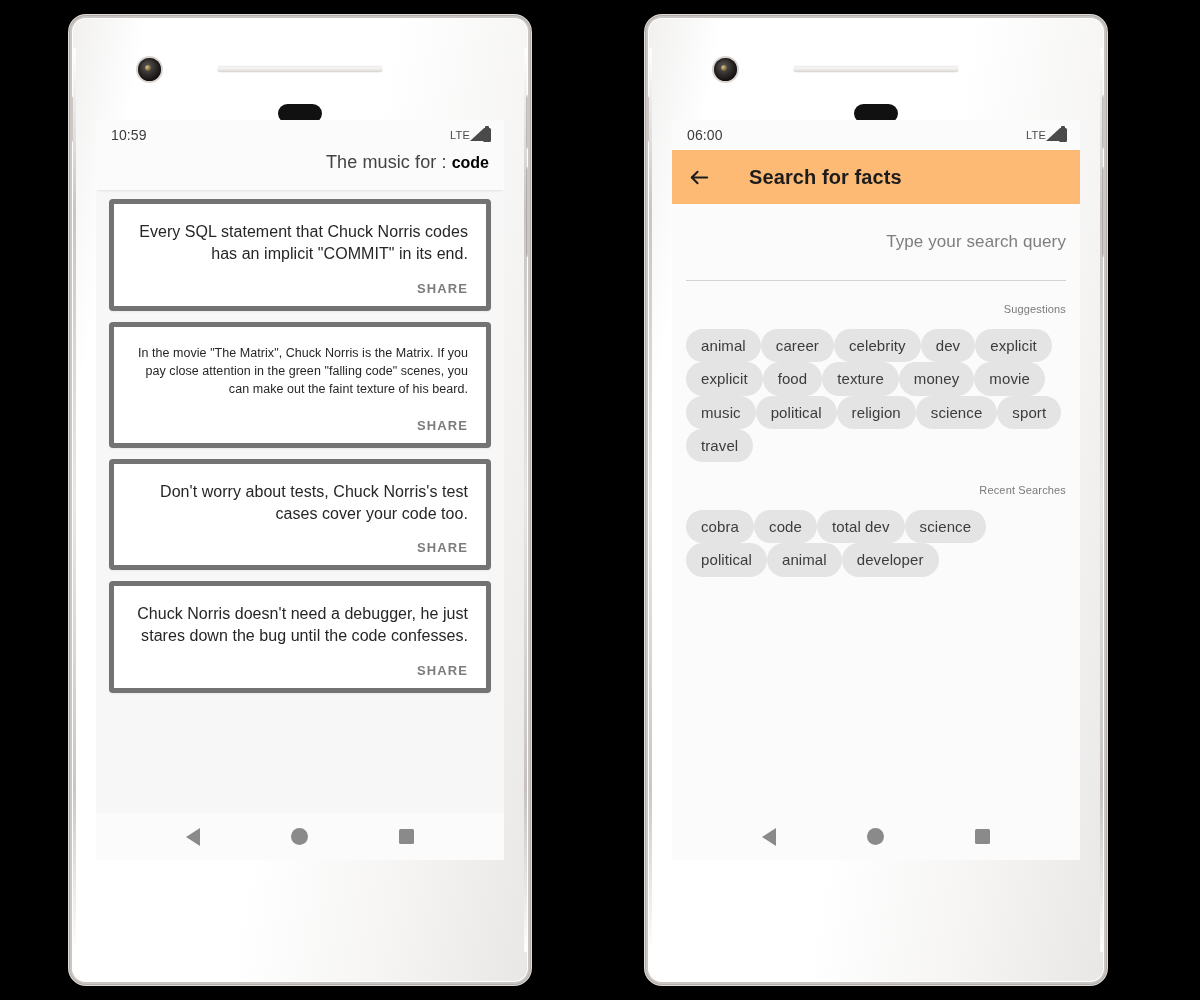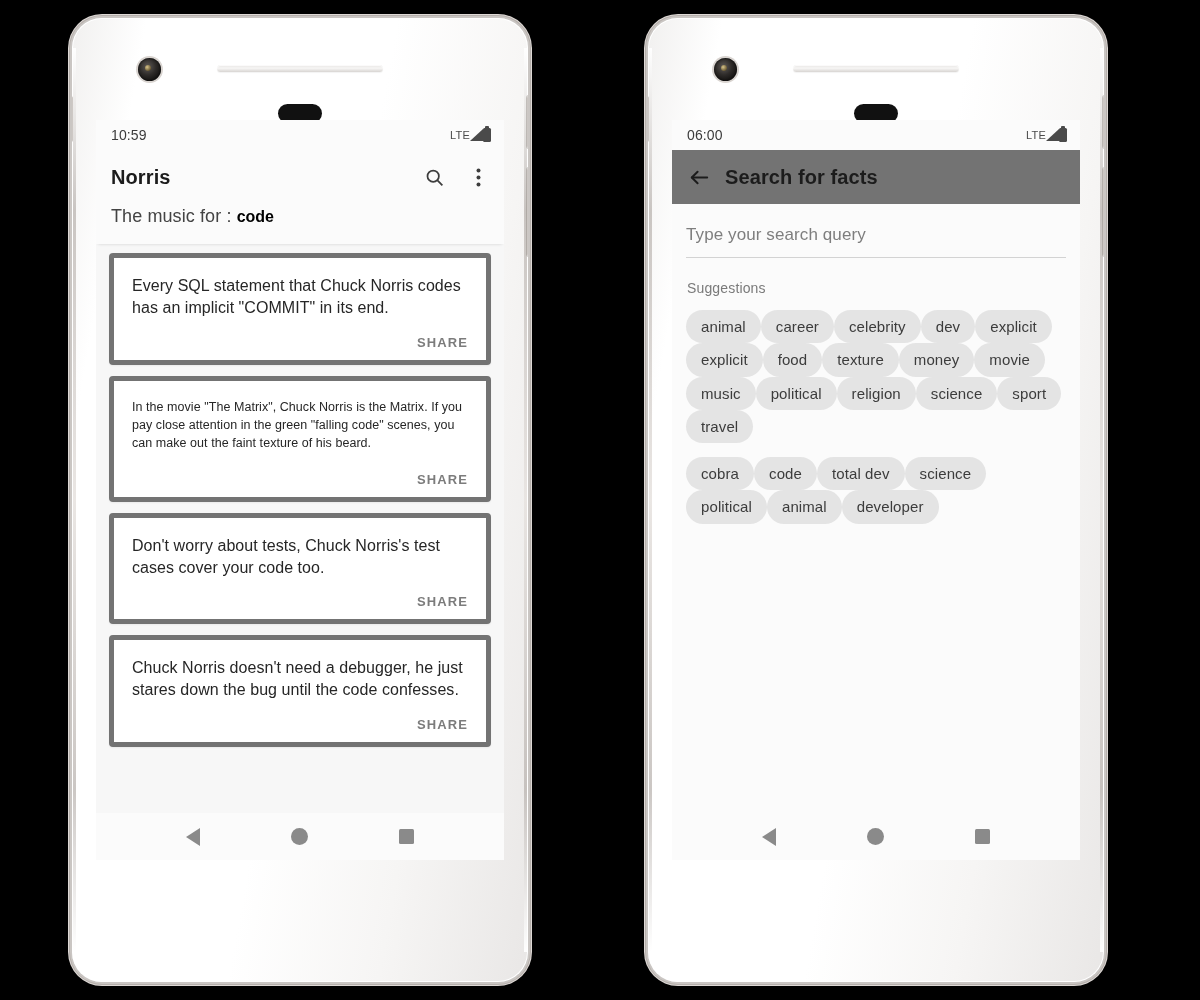--- a/index.html
+++ b/index.html
@@ -21,34 +21,35 @@
     width: 456px;
     height: 964px;
     top: 18px;
   }
   .phone.left  { left: 72px; }
   .phone.right { left: 648px; }
 
   .phone-body {
     position: absolute;
     inset: 0;
-    border-radius: 30px;
+    border-radius: 14px;
     background:
       linear-gradient(100deg,
         #f1f0ef 0%,
         #ffffff 12%,
         #ffffff 52%,
         #f6f5f4 76%,
         #e9e7e6 100%);
     box-shadow:
       inset 0 0 0 1px #ffffff,
       0 0 0 2px #cac6c3,
       0 0 0 3px #b5afab,
       0 0 0 4px #ded9d6;
     overflow: hidden;
+    text-align: right;
   }
   
   .phone-rim-l, .phone-rim-r {
     position: absolute;
     top: 30px;
     bottom: 30px;
     width: 3px;
     background: linear-gradient(180deg,
       rgba(255,255,255,0.95) 0%,
       rgba(186,180,176,0.75) 18%,
@@ -258,52 +259,52 @@
   .fact-card.small .share-row { margin-top: 20px; }
   .share-btn {
     font-size: 13px;
     font-weight: bold;
     color: #7c7c7c;
     letter-spacing: 1.1px;
   }
 
   
   .search-bar-top {
-    background: #737373;
+    background: #fdba74;
     display: flex;
     align-items: center;
     height: 54px;
     padding: 0 15px;
-    gap: 14px;
+    gap: 38px;
     flex: 0 0 auto;
   }
   .search-title {
     font-size: 20px;
     font-weight: bold;
     color: #1c1c1c;
     letter-spacing: 0.1px;
   }
   .search-body {
     flex: 1;
     background: #fbfbfb;
     padding: 0 14px;
     overflow: hidden;
   }
   .search-field {
-    margin-top: 21px;
-    padding-bottom: 12px;
+    margin-top: 28px;
+    padding-bottom: 28px;
     border-bottom: 1px solid #d3d3d3;
   }
   .search-placeholder {
     font-size: 17px;
     color: #7e7e7e;
     letter-spacing: 0.1px;
   }
   .section-label {
-    font-size: 14px;
+    font-size: 11px;
     color: #7a7a7a;
     margin: 22px 0 0 1px;
     letter-spacing: 0.15px;
   }
   .chips {
     display: flex;
     flex-wrap: wrap;
     margin-top: 14px;
   }
   .chip {
@@ -358,38 +359,20 @@
 
       <div class="status-bar">
         <span class="status-time">10:59</span>
         <span class="status-right">
           <span class="status-lte">LTE</span>
           <span class="signal-tri"></span>
           <span class="battery"></span>
         </span>
       </div>
 
-      <div class="app-bar">
-        <span class="app-title">Norris</span>
-        <span class="app-bar-actions">
-          <span class="icon-btn">
-            <svg width="21" height="21" viewBox="0 0 24 24" fill="none" stroke="#3d3d3d" stroke-width="2">
-              <circle cx="10.5" cy="10.5" r="6.5"></circle>
-                <line x1="15.4" y1="15.4" x2="21" y2="21"></line>
-            </svg>
-          </span>
-          <span class="icon-btn">
-            <svg width="5" height="19" viewBox="0 0 5 19">
-              <circle cx="2.5" cy="2.5" r="2" fill="#3d3d3d"></circle>
-              <circle cx="2.5" cy="9.5" r="2" fill="#3d3d3d"></circle>
-              <circle cx="2.5" cy="16.5" r="2" fill="#3d3d3d"></circle>
-            </svg>
-          </span>
-        </span>
-      </div>
 
       <div class="subtitle-row">
         <span class="subtitle">The music for : </span><b>code</b>
       </div>
 
       <div class="fact-list">
 
         <div class="fact-card">
           <div class="fact-text">Every SQL statement that Chuck Norris codes has an implicit "COMMIT" in its end.</div>
           <div class="share-row">
@@ -482,20 +465,21 @@
           <span class="chip">money</span>
           <span class="chip">movie</span>
           <span class="chip">music</span>
           <span class="chip">political</span>
           <span class="chip">religion</span>
           <span class="chip">science</span>
           <span class="chip">sport</span>
           <span class="chip">travel</span>
         </div>
 
+        <div class="section-label">Recent Searches</div>
         <div class="chips">
           <span class="chip">cobra</span>
           <span class="chip">code</span>
           <span class="chip">total dev</span>
           <span class="chip">science</span>
           <span class="chip">political</span>
           <span class="chip">animal</span>
           <span class="chip">developer</span>
         </div>
 

